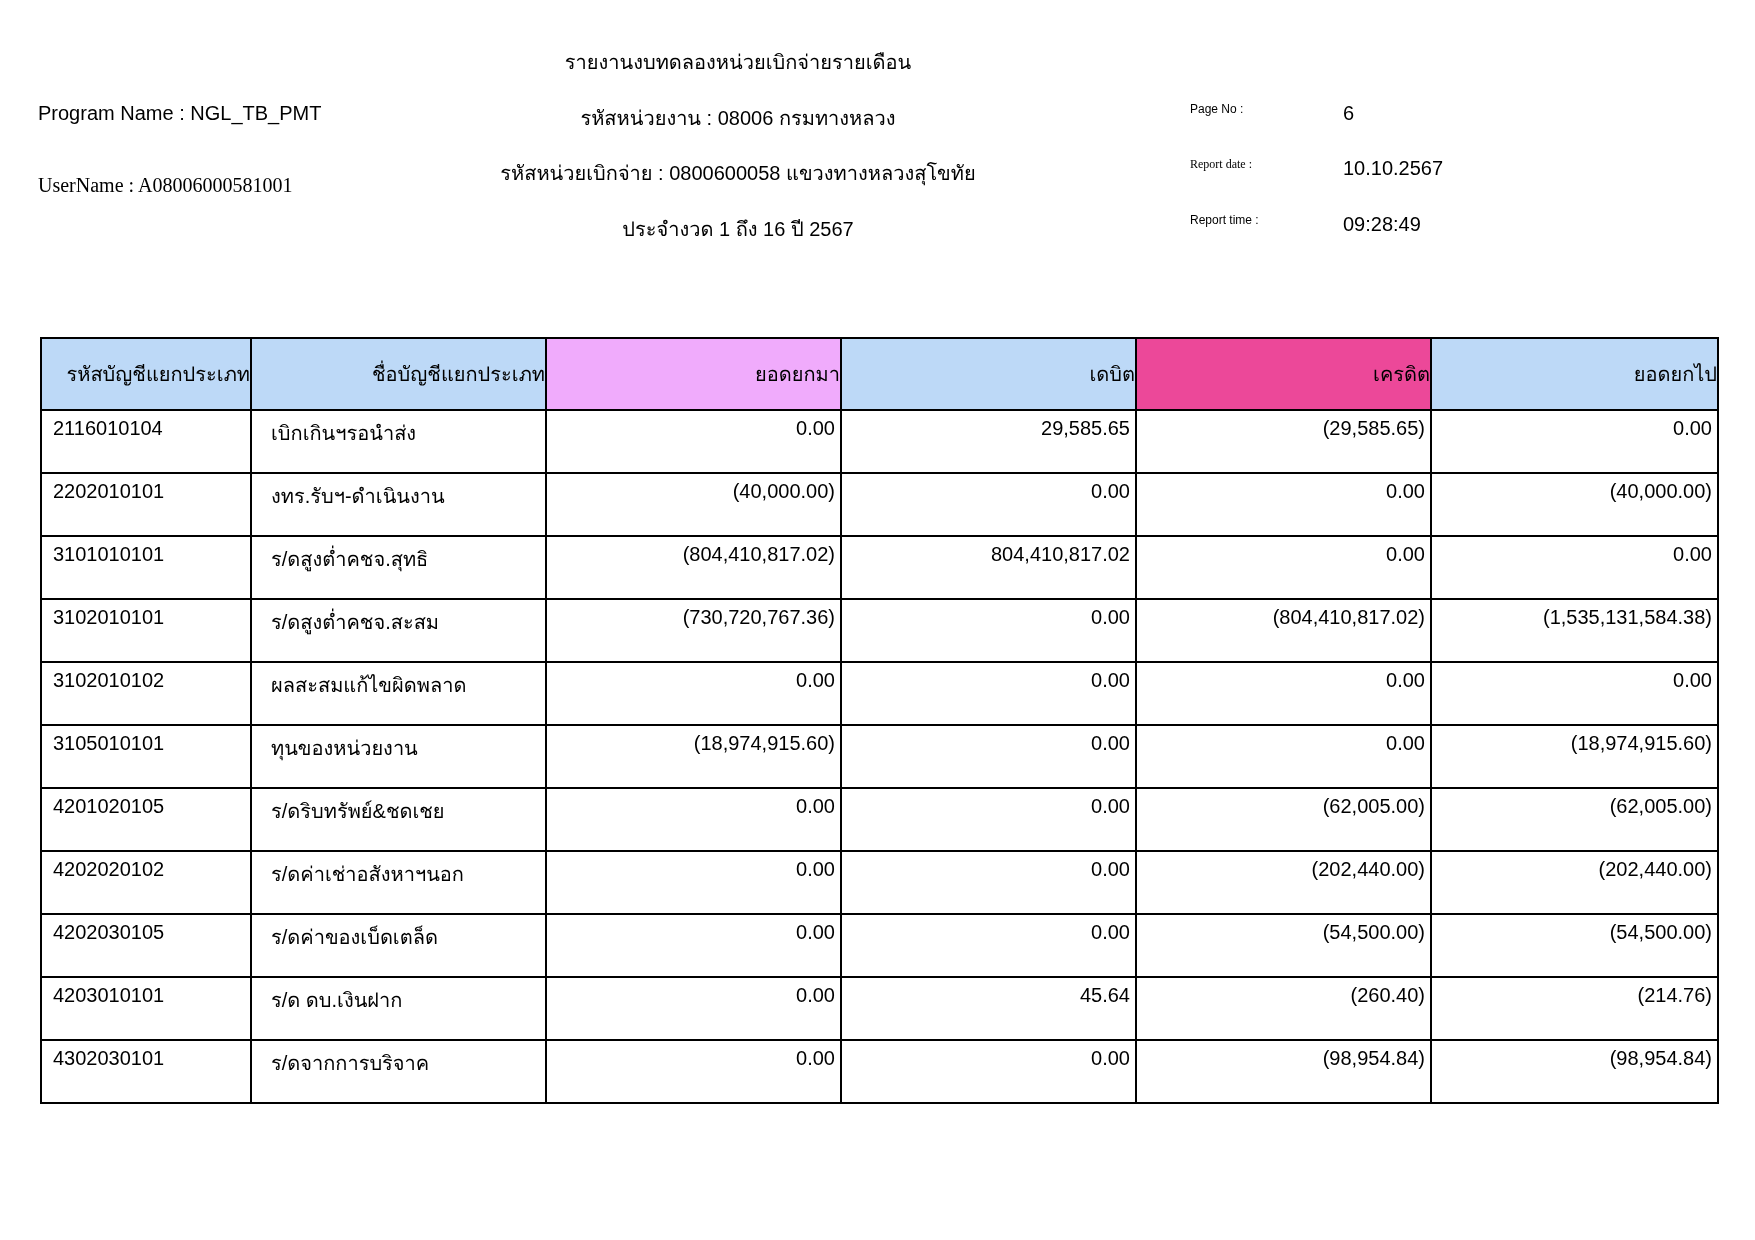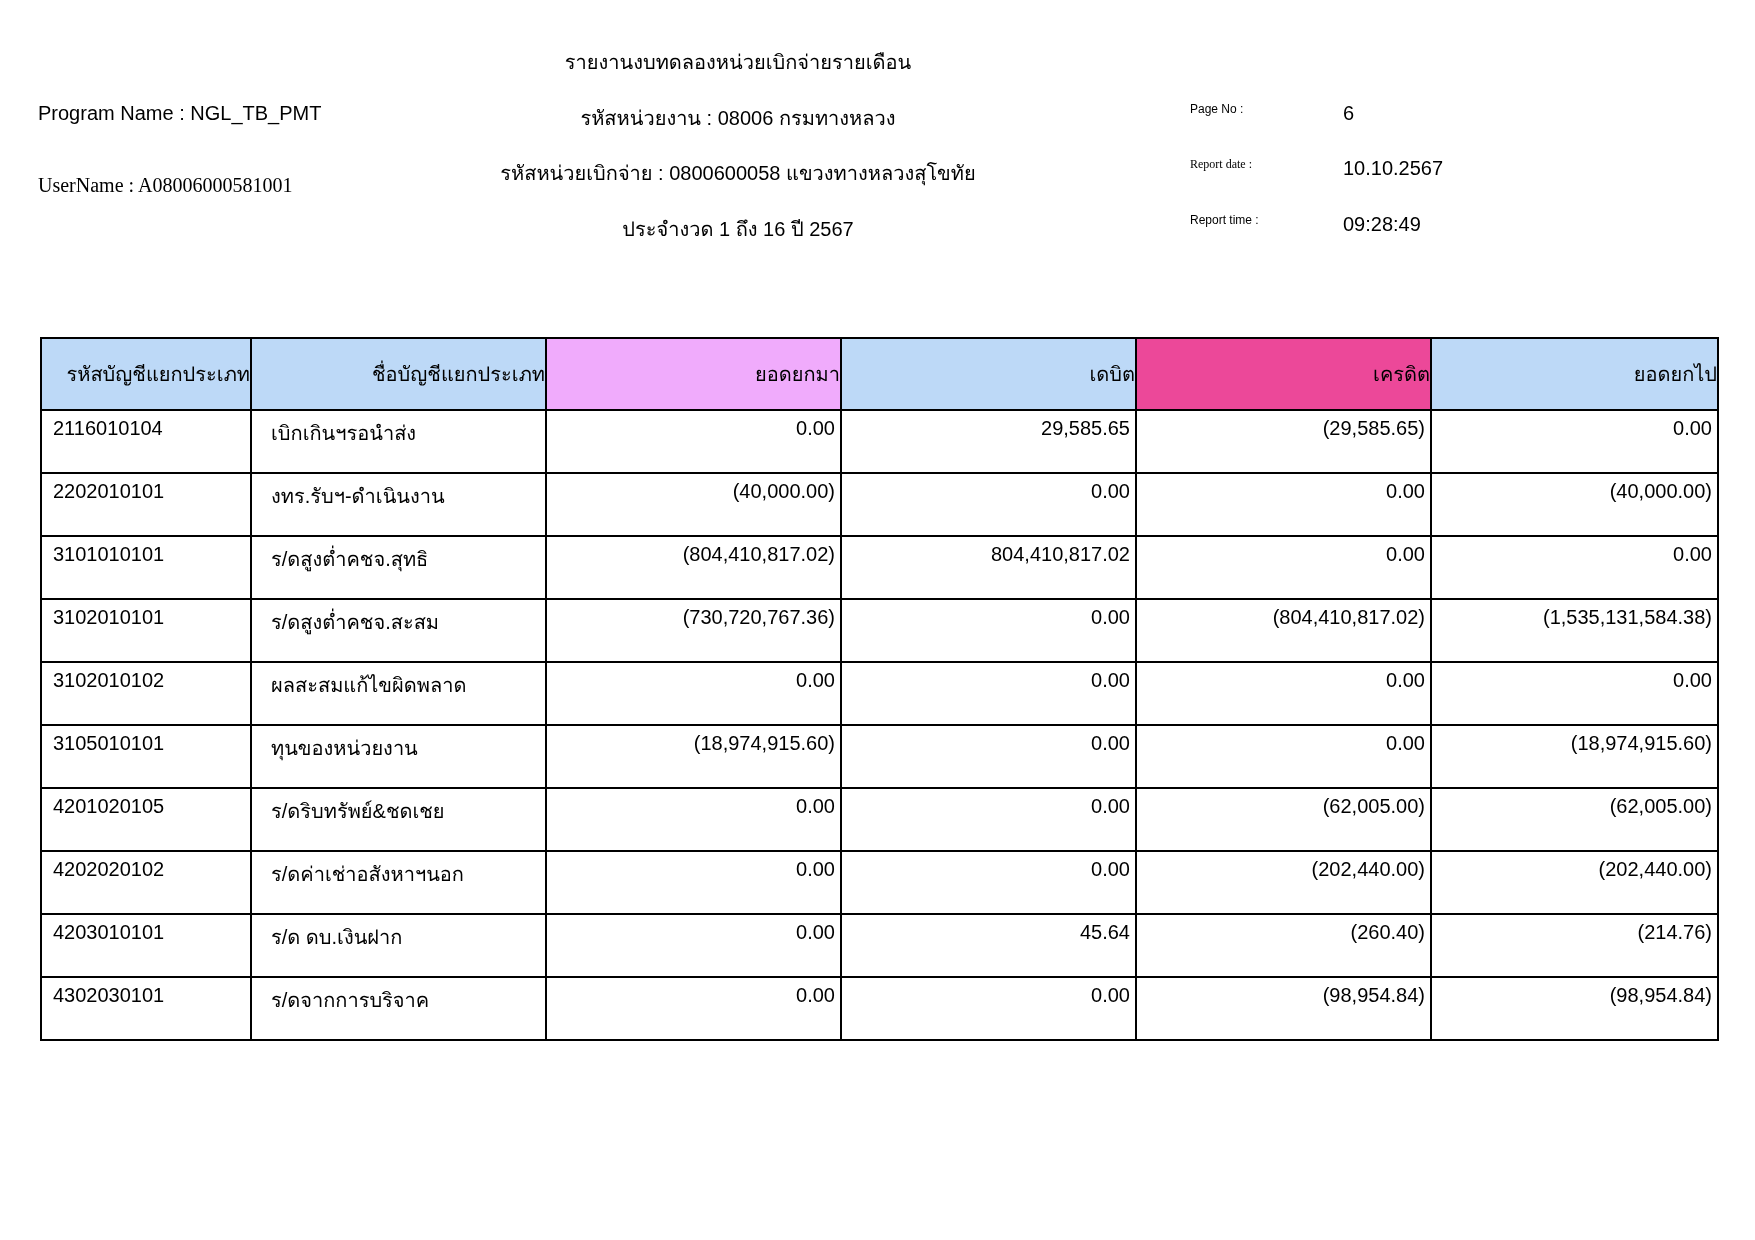--- a/index.html
+++ b/index.html
@@ -161,20 +161,28 @@
       </tr>
       <tr>
         <td class="cell-code">4202020102</td>
         <td class="cell-name">ร/ดค่าเช่าอสังหาฯนอก</td>
         <td class="cell-num">0.00</td>
         <td class="cell-num">0.00</td>
         <td class="cell-num">(202,440.00)</td>
         <td class="cell-num">(202,440.00)</td>
       </tr>
       <tr>
+        <td class="cell-code">4202030105</td>
+        <td class="cell-name">ร/ดค่าของเบ็ดเตล็ด</td>
+        <td class="cell-num">0.00</td>
+        <td class="cell-num">0.00</td>
+        <td class="cell-num">(54,500.00)</td>
+        <td class="cell-num">(54,500.00)</td>
+      </tr>
+      <tr>
         <td class="cell-code">4203010101</td>
         <td class="cell-name">ร/ด ดบ.เงินฝาก</td>
         <td class="cell-num">0.00</td>
         <td class="cell-num">45.64</td>
         <td class="cell-num">(260.40)</td>
         <td class="cell-num">(214.76)</td>
       </tr>
       <tr>
         <td class="cell-code">4302030101</td>
         <td class="cell-name">ร/ดจากการบริจาค</td>

